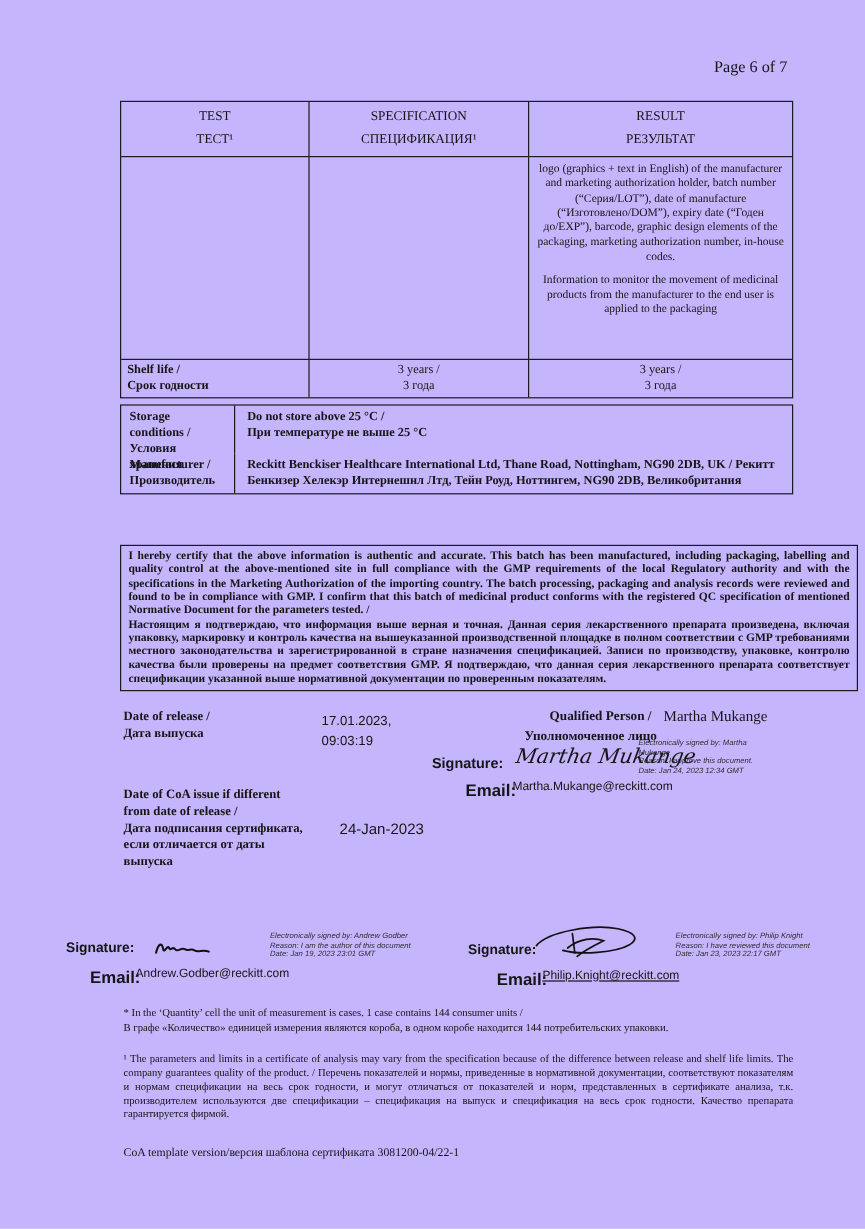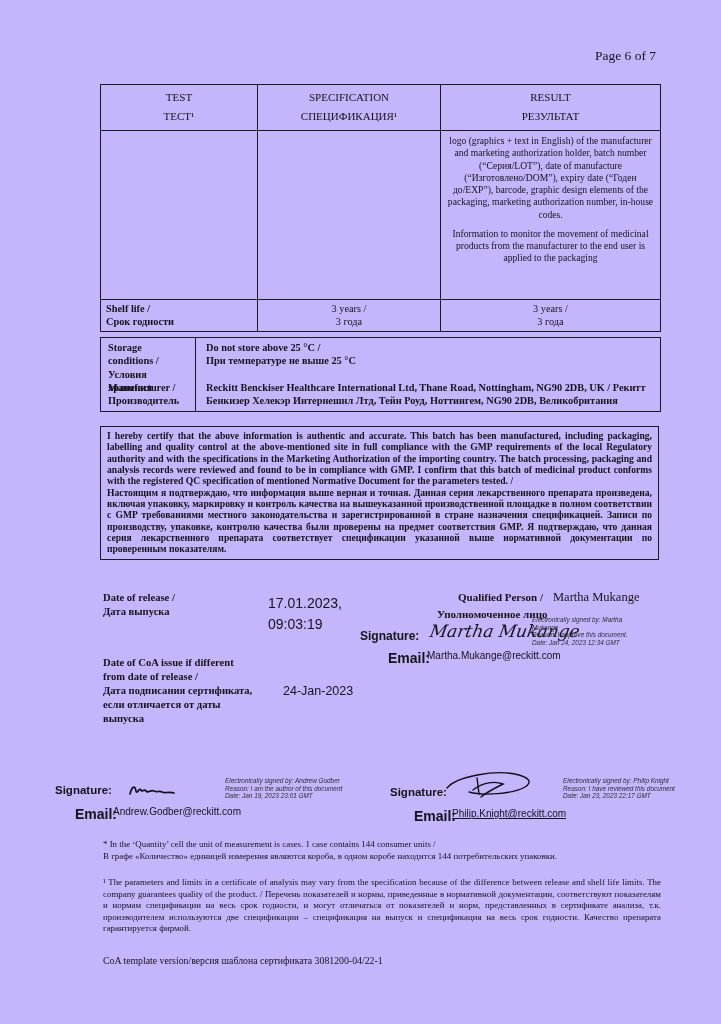--- a/index.html
+++ b/index.html
@@ -25,27 +25,27 @@
   .shelf-val{font-size:10.3px;text-align:center;line-height:1.25;padding-top:3px !important;}
 
   
   .info-table{left:100px;top:337px;width:559px;border:1.6px solid #1b1b1b;display:grid;
               grid-template-columns:95px 1fr;grid-template-rows:40px auto;}
   .info-table > div{box-sizing:border-box;padding:3px 7px;font-size:10.3px;font-weight:bold;line-height:1.3;font-family:Liberation Serif, serif;}
   .info-table > div:nth-child(odd){border-right:1.2px solid #1b1b1b;}
   .info-table .val{padding-left:10px;}
 
   
-  .certify-box{left:100px;top:426px;width:559px;border:1.6px solid #1b1b1b;box-sizing:border-box;
+  .certify-box{left:100px;top:454px;width:615px;border:1.6px solid #1b1b1b;box-sizing:border-box;
                padding:3px 6px 4px 6px;font-size:9.6px;font-weight:bold;text-align:justify;line-height:11.35px;}
   .certify-box p{margin:0;}
 
   
   .rel-label{left:103px;top:591px;font-size:10.6px;font-weight:bold;line-height:1.35;}
-  .rel-date{left:268px;top:593px;font-size:14px;line-height:1.5;}
+  .rel-date{left:268px;top:593px;font-size:11px;line-height:1.5;}
   .qp-en{left:458px;top:591px;font-size:11px;font-weight:bold;}
   .qp-name{left:553px;top:590px;font-size:12.5px;}
   .qp-ru{left:437px;top:608px;font-size:11px;font-weight:bold;}
 
   .sig-label{font-size:12px;font-weight:bold;font-family:"Liberation Sans",sans-serif;}
   .script-sig{font-family:"DejaVu Serif",serif;font-style:italic;font-size:17px;transform:skewX(-10deg);white-space:nowrap;}
   .esign{font-family:"Liberation Sans",sans-serif;font-style:italic;font-size:6.4px;line-height:7.6px;color:#2e2e2e;}
   .email-label{font-size:14px;font-weight:bold;font-family:"Liberation Sans",sans-serif;}
   .email-val{font-size:10px;font-family:"Liberation Sans",sans-serif;text-align:right;}
 

